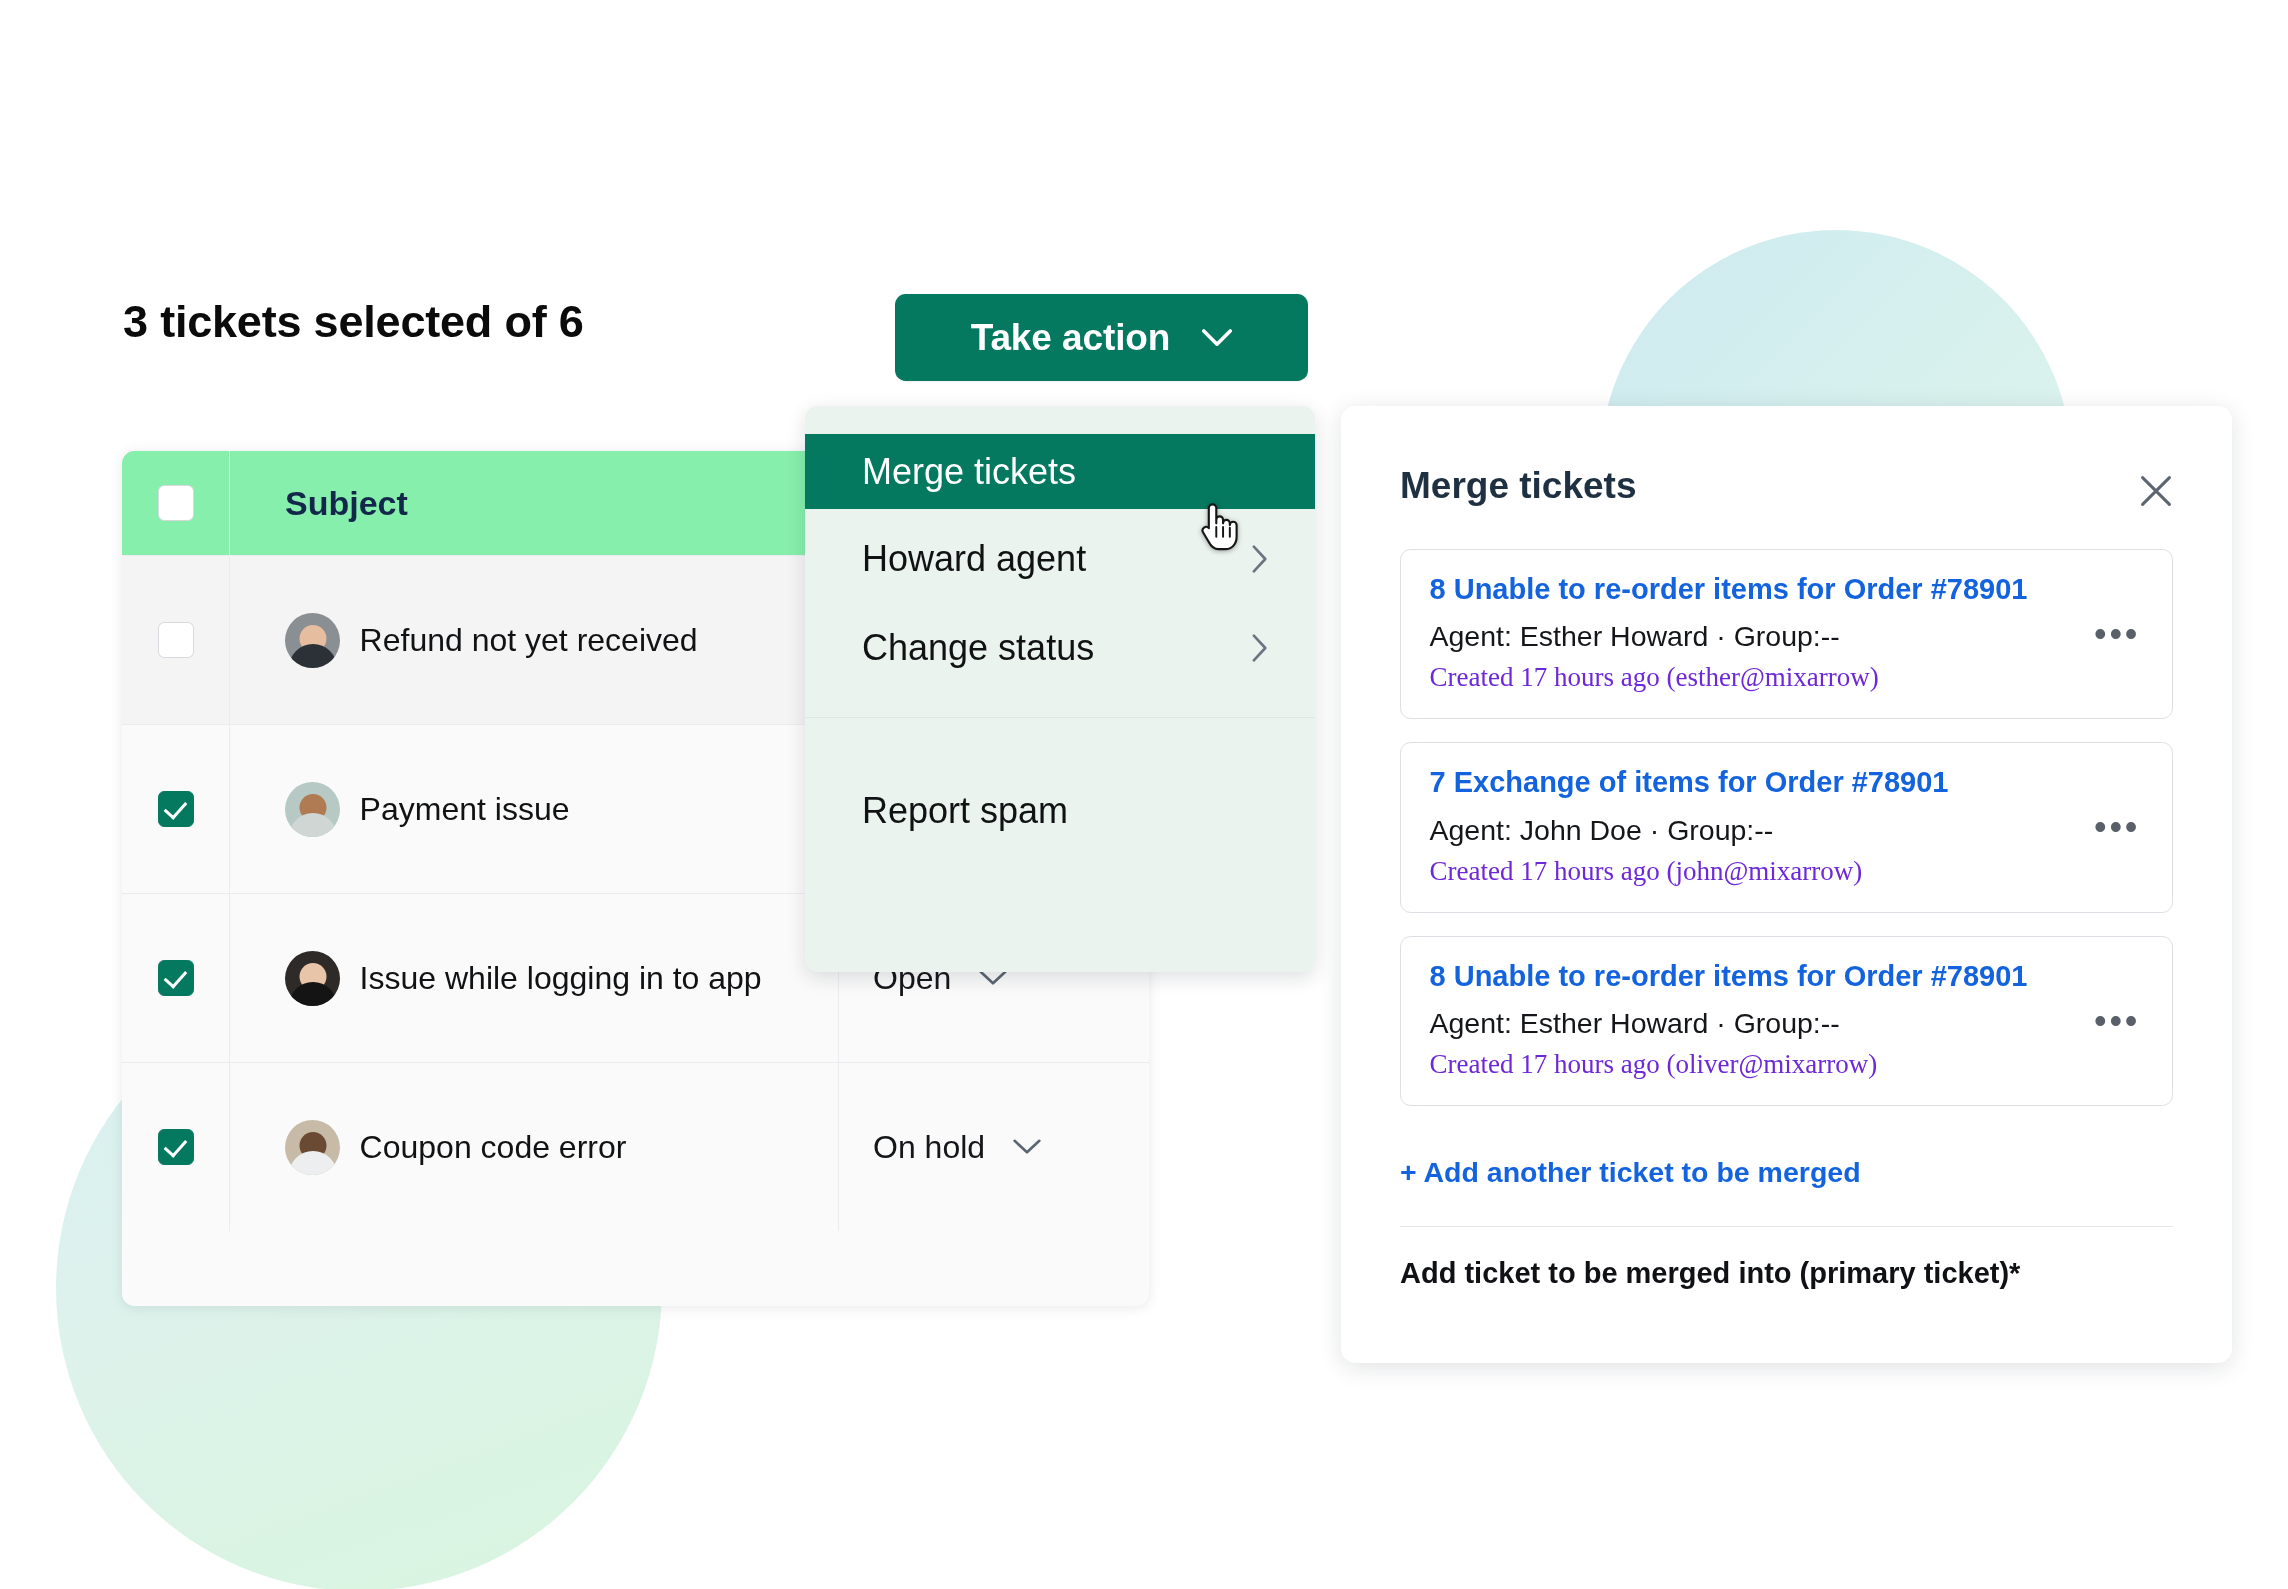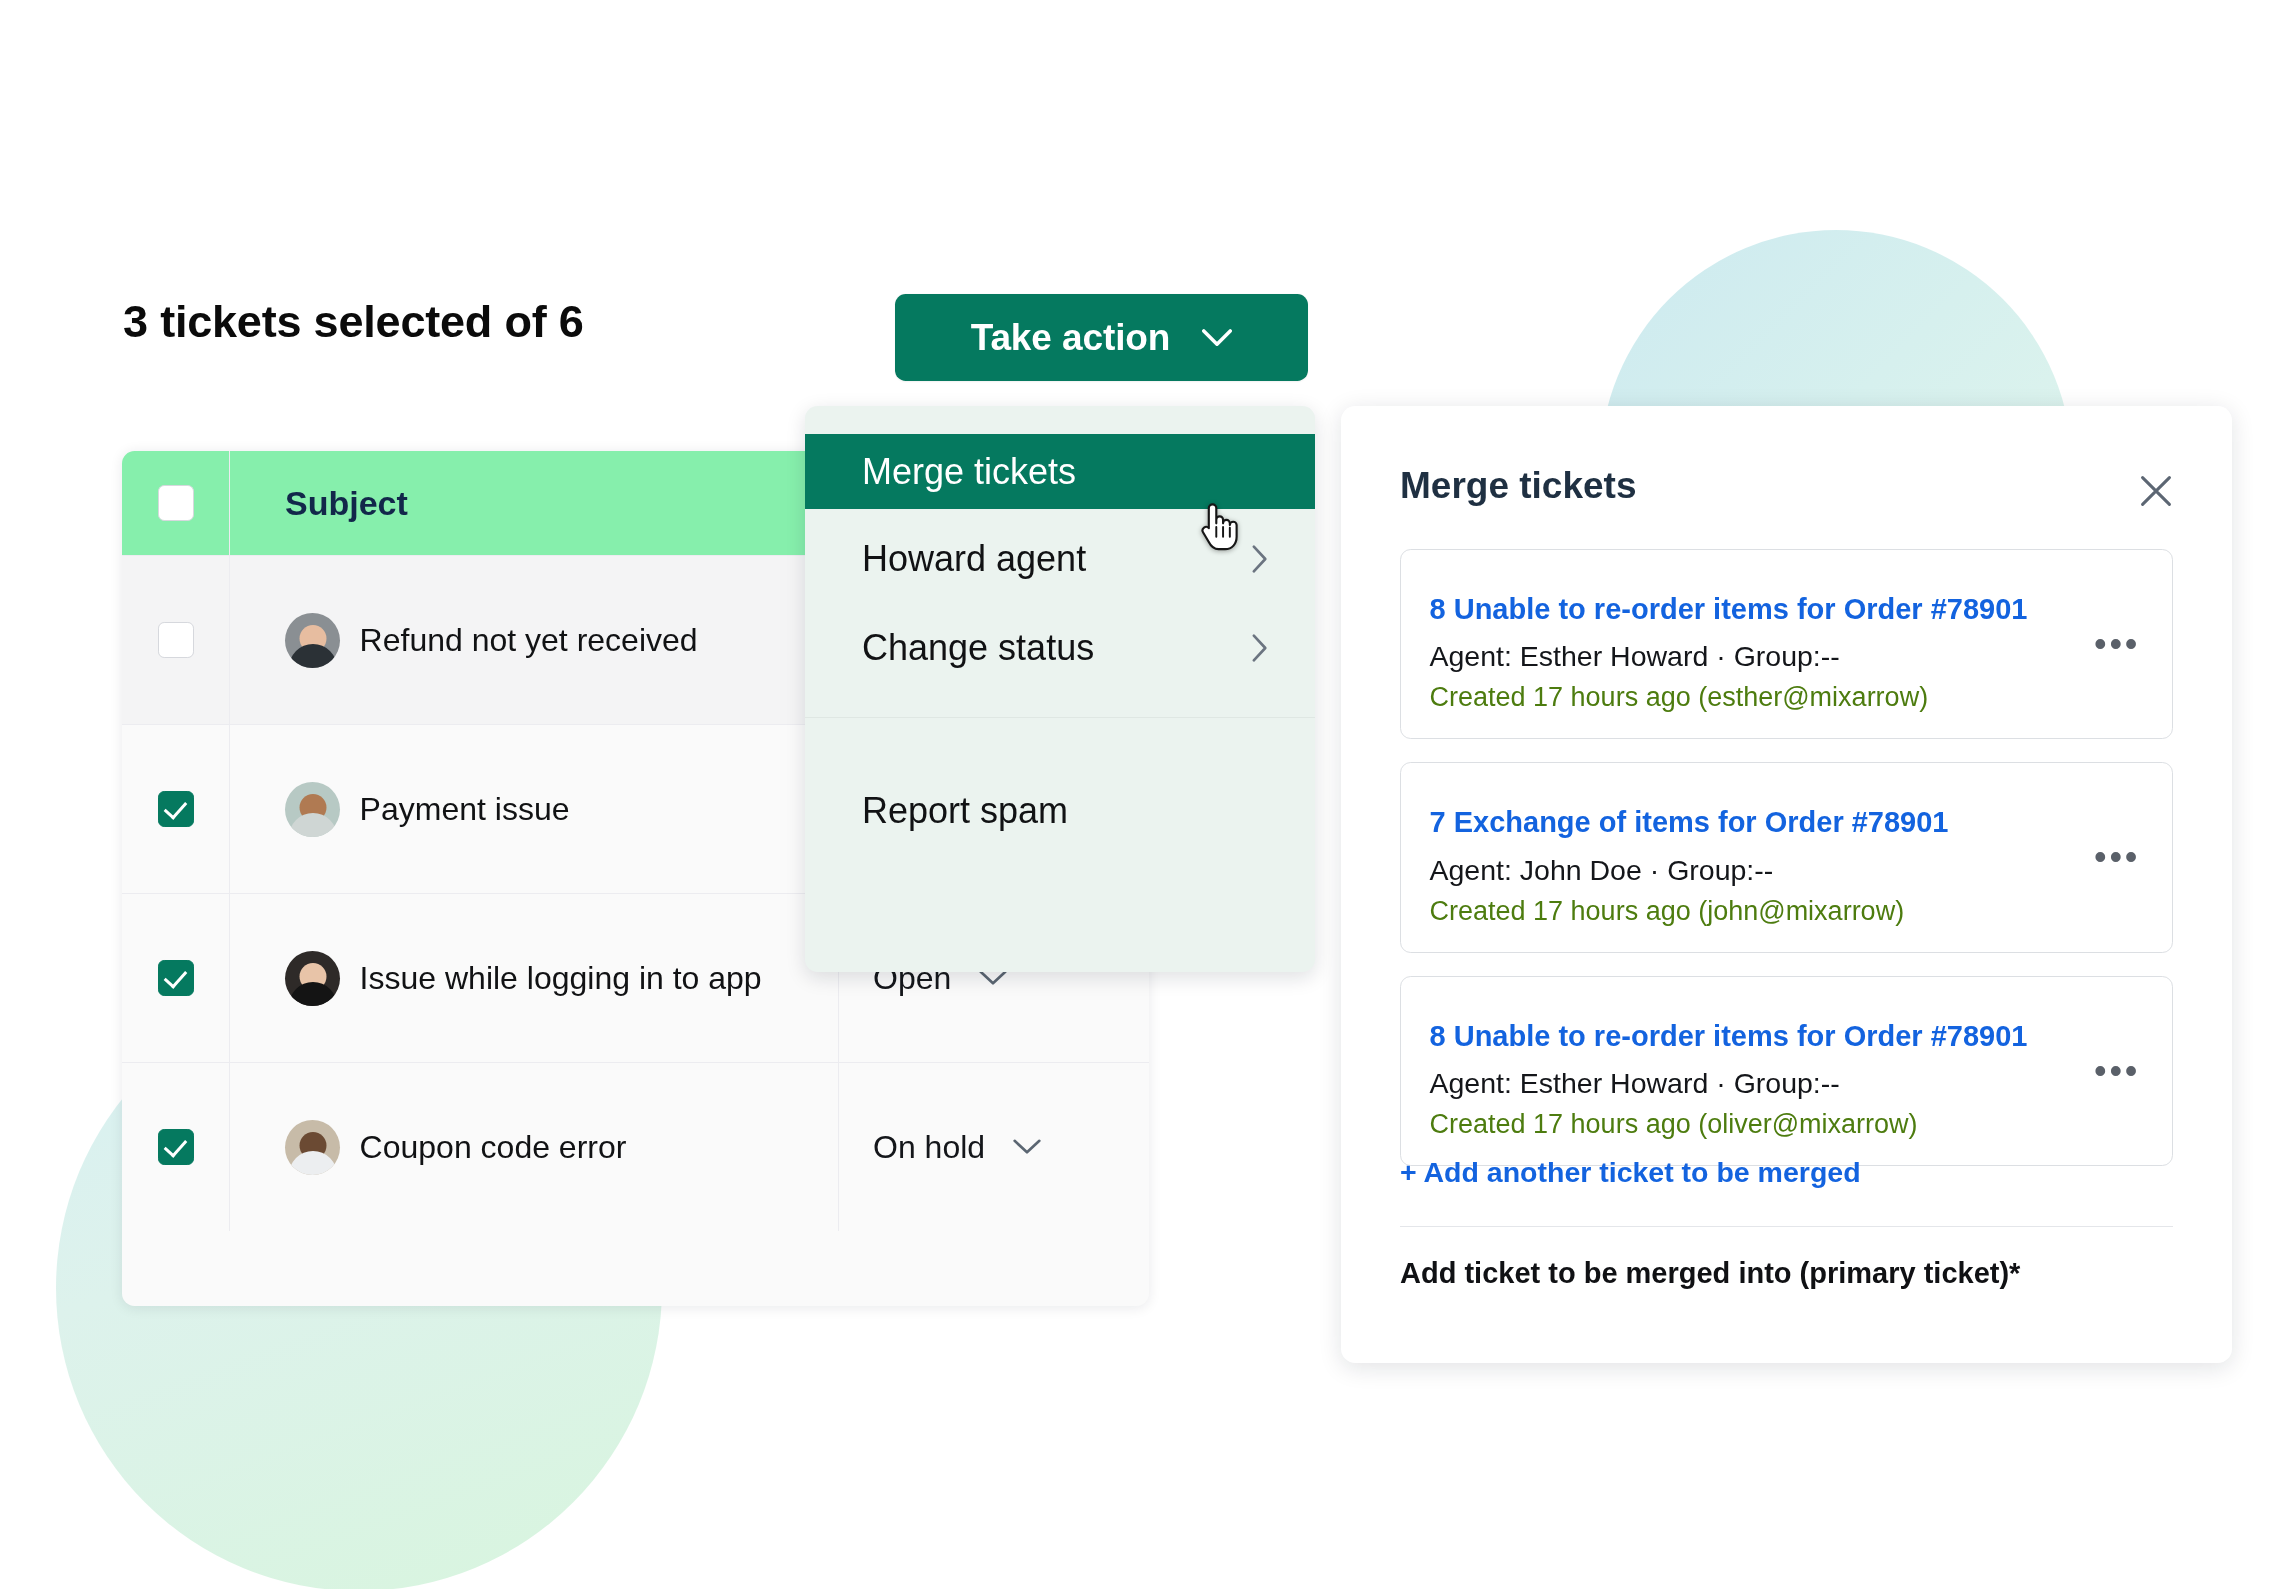--- a/index.html
+++ b/index.html
@@ -292,32 +292,32 @@
     margin-bottom: 23px;
     position: relative;
     background: #ffffff;
   }
   .tc-title {
     font-size: 29px;
     font-weight: bold;
     color: #1363df;
     margin-bottom: 14.3px;
     white-space: nowrap;
-    margin-top: 20px;
   }
   .tc-agent {
     font-size: 28.5px;
     color: #14161a;
     margin-bottom: 9px;
     white-space: nowrap;
   }
   .tc-created {
     font-size: 27px;
-    color: #4d7c0f;
-    white-space: nowrap;
+    color: #6d28d9;
+    white-space: nowrap;
+    font-family: Liberation Serif, serif;
   }
   .tc-more {
     position: absolute;
     right: 32px;
     top: 50%;
     transform: translateY(-50%);
     font-size: 36px;
     line-height: 0.4;
     color: #5a6069;
     letter-spacing: 2.7px;

